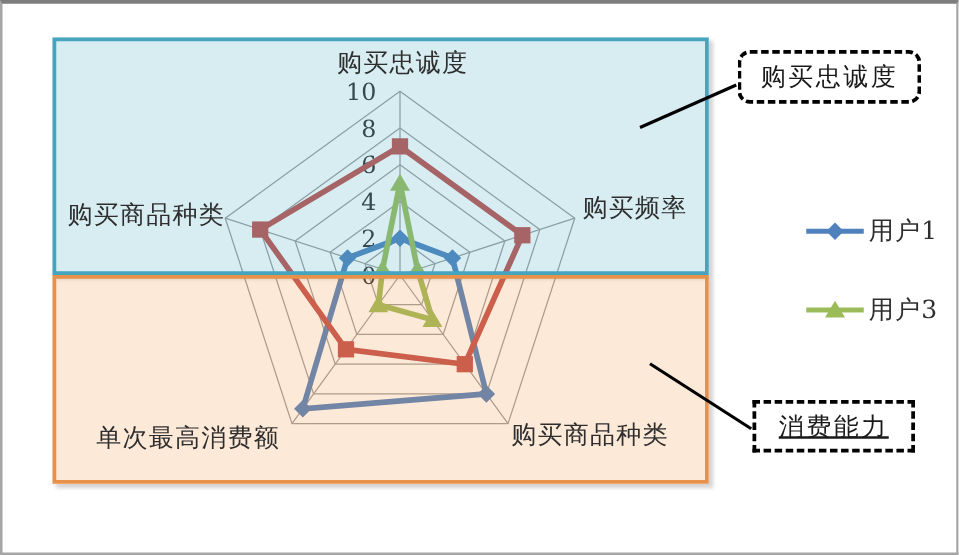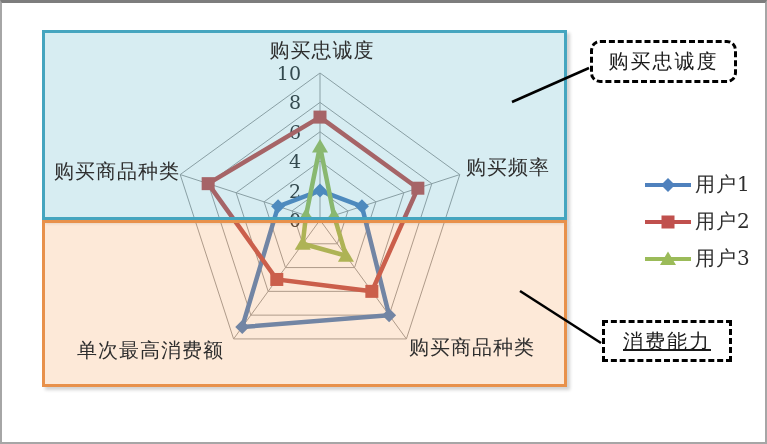--- a/index.html
+++ b/index.html
@@ -24,21 +24,21 @@
     position:absolute;z-index:3;font-size:20px;letter-spacing:1px;
     color:#2e2e2e;white-space:nowrap;line-height:1.1;
   }
   .axis-label-0{left:322px;top:39px;transform:translateX(-50%);}
   .axis-label-1{left:466px;top:158px;font-family:Liberation Mono, monospace;}
   .axis-label-2{left:409px;top:336px;}
   .axis-label-3{left:77px;top:339px;}
   .axis-label-4{left:54px;top:160px;}
   .legend{
     position:absolute;left:644px;top:166px;z-index:3;
-    display:flex;flex-direction:column;
+    display:flex;flex-direction:column;gap:26px;
   }
   .legend-item{display:flex;align-items:center;height:37px;cursor:default;}
   .legend-item svg{display:block;}
   .legend-label{font-size:20px;color:#2e2e2e;margin-left:3px;letter-spacing:1px;}
   .callout{
     position:absolute;z-index:5;box-sizing:border-box;background:#ffffff;
     border:3px dashed #000;display:flex;align-items:center;justify-content:center;
     font-size:20px;letter-spacing:2px;color:#1a1a1a;white-space:nowrap;
   }
   .callout-loyalty{left:590px;top:40px;width:147px;height:43px;border-radius:10px;}
@@ -99,27 +99,20 @@
   <div class="legend">
     <div class="legend-item">
       <svg class="legend-marker" width="48" height="16">
           <line x1="1" y1="8" x2="47" y2="8" stroke="#4F81BD" stroke-width="4"></line>
           <polygon points="24,1 31,8 24,15 17,8" fill="#4F81BD"></polygon>
         </svg>
       <span class="legend-label">用户1</span>
     </div>
     <div class="legend-item">
       <svg class="legend-marker" width="48" height="16">
-          <line x1="1" y1="8" x2="47" y2="8" stroke="#C0504D" stroke-width="4"></line>
-          <rect x="17.5" y="1.5" width="13" height="13" fill="#C0504D"></rect>
-        </svg>
-      <span class="legend-label">用户2</span>
-    </div>
-    <div class="legend-item">
-      <svg class="legend-marker" width="48" height="16">
           <line x1="1" y1="8" x2="47" y2="8" stroke="#9BBB59" stroke-width="4"></line>
           <polygon points="24,0.5 32,14 16,14" fill="#9BBB59"></polygon>
         </svg>
       <span class="legend-label">用户3</span>
     </div>
   </div>
 
   <div class="callout callout-loyalty">购买忠诚度</div>
   <div class="callout callout-spending">消费能力</div>
 

